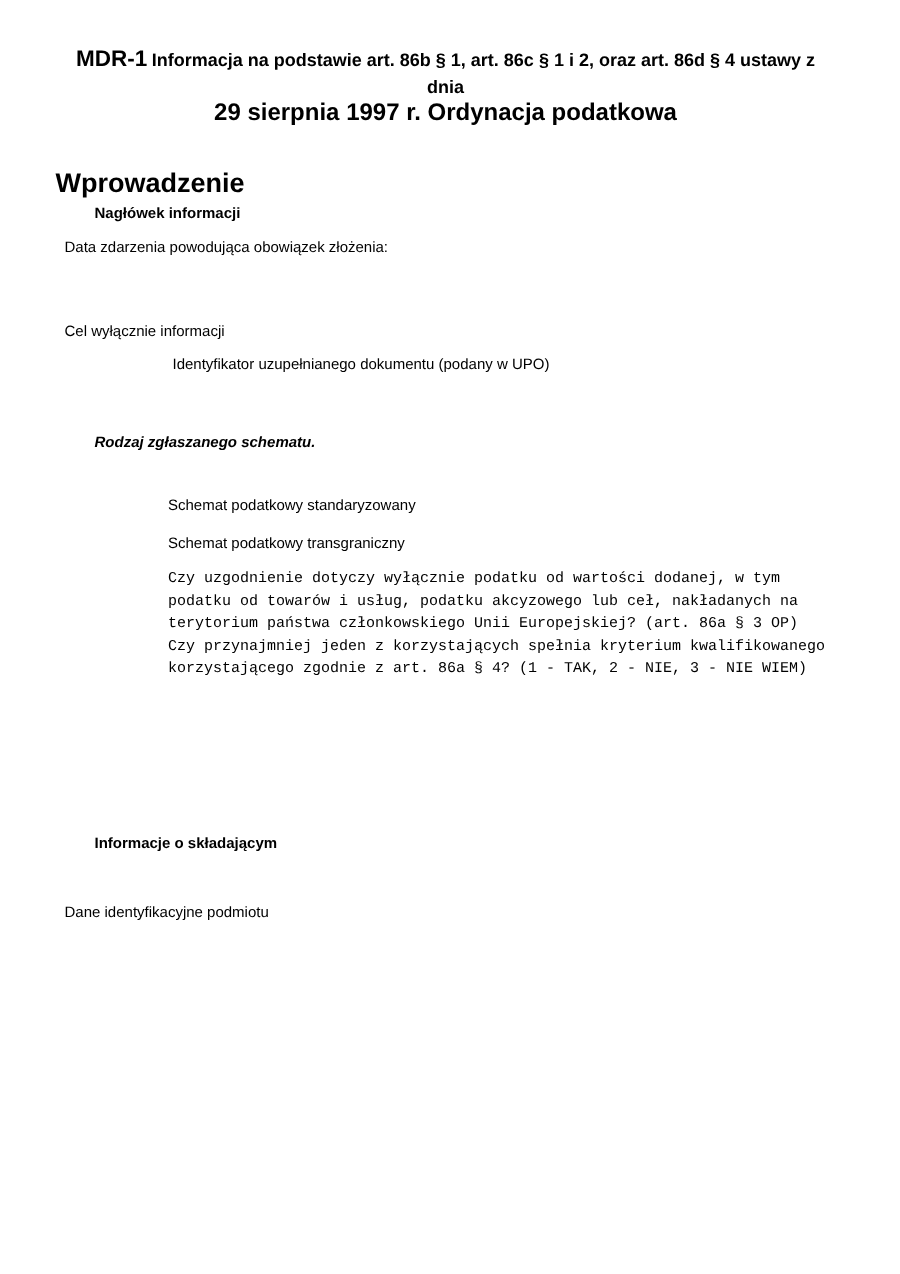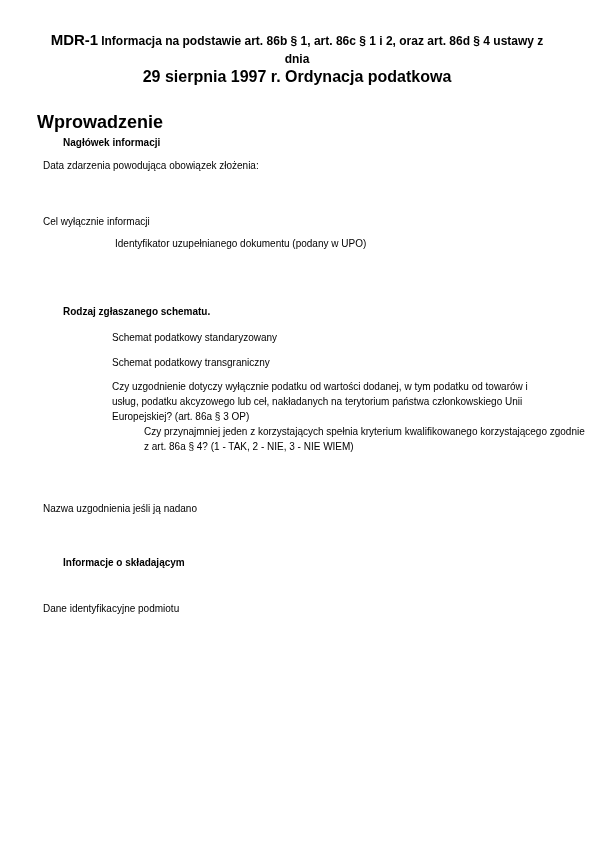--- a/index.html
+++ b/index.html
@@ -23,40 +23,40 @@
   }
   .hdr-line1 { line-height: 18px; font-size: 12px; }
   .hdr-code  { font-size: 15px; margin-right: 3px; }
   .hdr-line2 { line-height: 18px; font-size: 16px; }
   .t {
     position: absolute;
     font-size: 10px;
     line-height: 15px;
     white-space: nowrap;
   }
-  .wrap { white-space: normal; width: 443px; }
+  .wrap { white-space: normal; width: 443px; font-family: Liberation Mono, monospace; }
   .b { font-weight: bold; margin-left: 20px; }
   .h1 {
     position: absolute;
     font-size: 18px;
     line-height: 15px;
     font-weight: bold;
     white-space: nowrap;
   }
   
   #intro-heading        { top: 115px; left: 37px; }
   #header-info-label    { top: 135px; left: 43px; }
   #event-date-label     { top: 158px; left: 43px; }
   #purpose-label        { top: 214px; left: 43px; }
   #doc-id-label         { top: 236px; left: 67px; margin-left: 48px; }
-  #schema-kind-heading  { top: 304px; left: 43px; }
+  #schema-kind-heading  { top: 288px; left: 43px; font-style: italic; }
   #schema-standardized  { top: 330px; left: 112px; }
   #schema-crossborder   { top: 355px; left: 112px; }
   #vat-question         { top: 379px; left: 112px; }
-  #qualified-question   { top: 424px; left: 112px; margin-left: 32px; }
+  #qualified-question   { top: 424px; left: 112px; }
   #arrangement-name     { top: 501px; left: 43px; }
   #submitter-heading    { top: 555px; left: 43px; }
   #identification-label { top: 601px; left: 43px; }
 </style>
 </head>
 <body>
 
 <div class="page">
 
   <div class="hdr">
@@ -79,19 +79,18 @@
   <div class="t b" id="schema-kind-heading">Rodzaj zgłaszanego schematu.</div>
 
   <div class="t" id="schema-crossborder">Schemat podatkowy transgraniczny</div>
 
   <div class="t" id="schema-standardized">Schemat podatkowy standaryzowany</div>
 
   <div class="t wrap" id="vat-question">Czy uzgodnienie dotyczy wyłącznie podatku od wartości dodanej, w tym podatku od towarów i usług, podatku akcyzowego lub ceł, nakładanych na terytorium państwa członkowskiego Unii Europejskiej? (art. 86a § 3 OP)</div>
 
   <div class="t wrap" id="qualified-question">Czy przynajmniej jeden z korzystających spełnia kryterium kwalifikowanego korzystającego zgodnie z art. 86a § 4? (1 - TAK, 2 - NIE, 3 - NIE WIEM)</div>
 
-  <div class="t" id="arrangement-name">Nazwa uzgodnienia jeśli ją nadano</div>
 
   <div class="t b" id="submitter-heading">Informacje o składającym</div>
 
   <div class="t" id="identification-label">Dane identyfikacyjne podmiotu</div>
 
 </div>
 
 </body></html>

